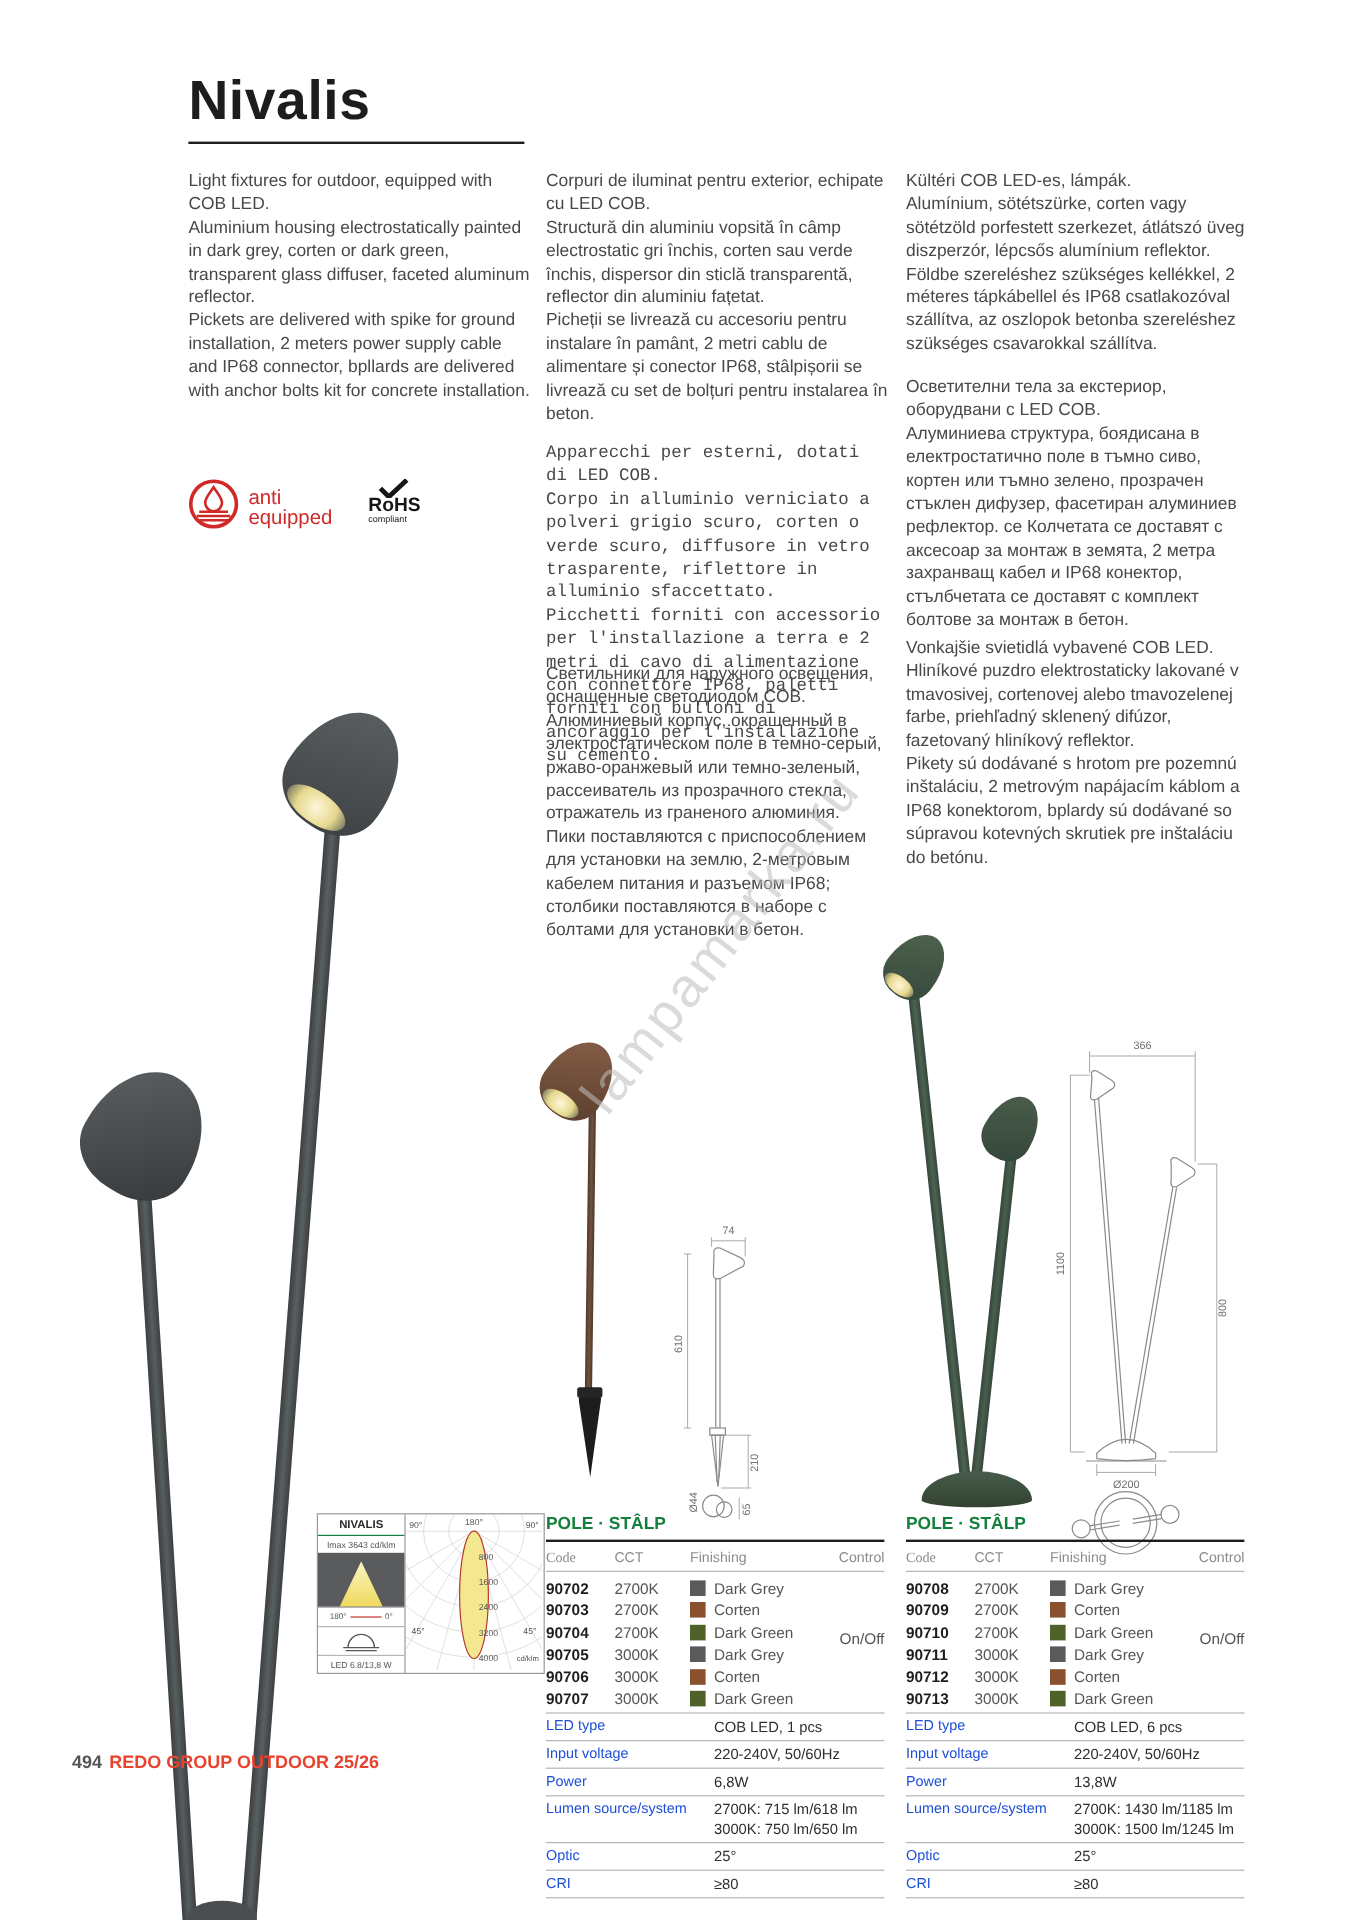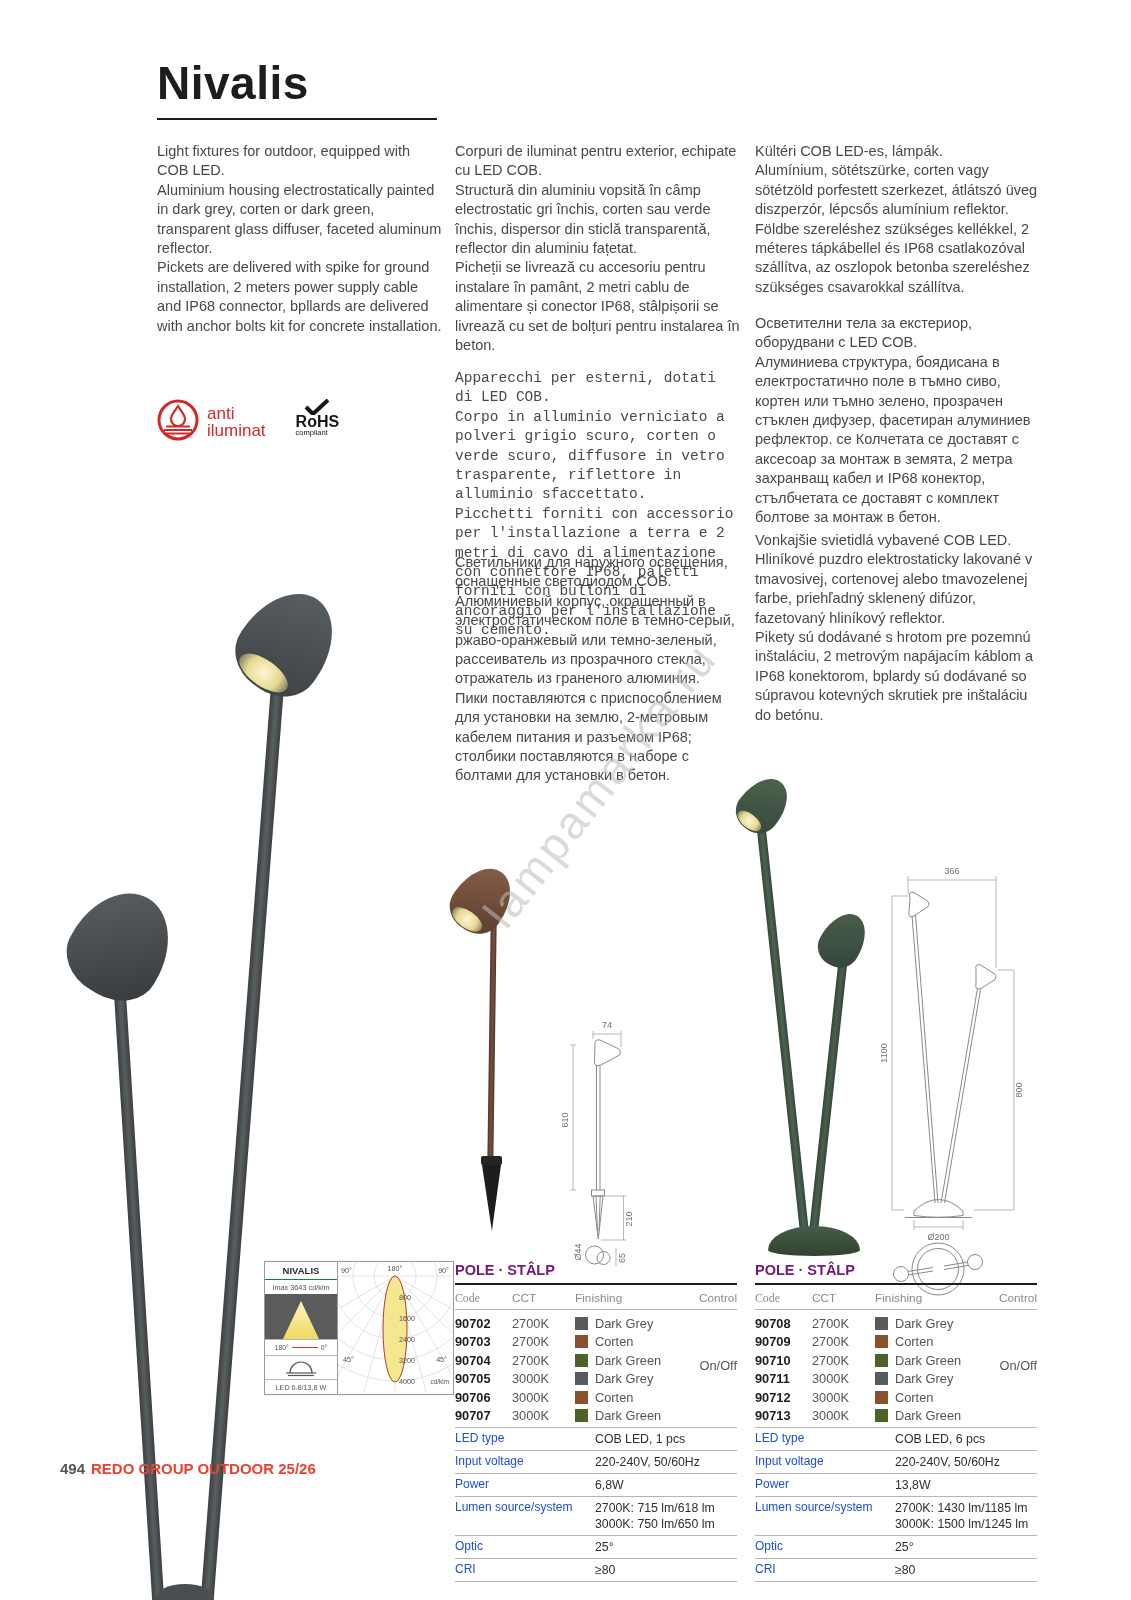--- a/index.html
+++ b/index.html
@@ -65,21 +65,21 @@
   .ph-cone{width:36px;height:38px;background:linear-gradient(#fbf6c2,#efd95e);clip-path:polygon(50% 0,100% 100%,0 100%);margin-bottom:0px;}
   .ph-legend{height:15px;border-top:1px solid #b5b5b7;display:flex;align-items:center;justify-content:center;gap:3px;font-size:6.8px;color:#555;}
   .ph-redline{width:26px;height:0;border-top:1.4px solid #c0392b;}
   .ph-dome{height:23px;border-top:1px solid #b5b5b7;display:flex;align-items:center;justify-content:center;}
   .ph-led{height:14px;border-top:1px solid #b5b5b7;display:flex;align-items:center;justify-content:center;font-size:7.2px;color:#555;}
   .ph-right{flex:1;}
   .polar text{font-family:"Liberation Sans",sans-serif;}
   
   .ptable{position:absolute;top:1262px;width:282px;z-index:8;background:transparent;}
   .t1{left:455px;} .t2{left:755px;}
-  .tbl-title{font-size:14.5px;font-weight:bold;color:#701a75;padding-bottom:5px;border-bottom:2px solid #1d1d1f;}
+  .tbl-title{font-size:14.5px;font-weight:bold;color:#15803d;padding-bottom:5px;border-bottom:2px solid #1d1d1f;}
   .tbl-head{display:flex;font-size:11.8px;color:#8b8b8d;padding:6px 0 3px;border-bottom:1px solid #b5b5b5;}
   .c-code{width:57px;font-family:Liberation Serif, serif;} .c-cct{width:63px;} .c-fin{flex:1;} .c-ctrl{width:50px;text-align:right;}
   .rows{position:relative;padding:4px 0 2px;}
   .prow{display:flex;align-items:center;height:18.5px;font-size:12.8px;}
   .code{width:57px;font-weight:bold;color:#1d1d1f;}
   .cct{width:63px;color:#545456;}
   .fin{display:flex;align-items:center;gap:7px;color:#545456;}
   .swatch{width:13px;height:13px;flex:none;}
   .swatch-grey{background:#595a5c;} .swatch-corten{background:#8a512e;} .swatch-green{background:#4e6128;}
   .control-val{position:absolute;right:0;top:48px;font-size:12.8px;color:#545456;}
@@ -129,21 +129,21 @@
             <g stroke="#cf2a27" stroke-width="2">
               <line x1="7" y1="31" x2="35" y2="31"></line>
               <line x1="9" y1="34.5" x2="33" y2="34.5"></line>
               <line x1="9" y1="27.5" x2="33" y2="27.5"></line>
             </g>
             <path d="M21 7 C25 13 28 16 28 20 a7 7 0 0 1 -14 0 C14 16 17 13 21 7 Z" fill="#fff" stroke="#cf2a27" stroke-width="2.2"></path>
           </svg>
       </div>
       <div class="anti-text">
         <div>anti</div>
-        <div>iluminat</div>
+        <div>equipped</div>
       </div>
       <div class="rohs">
         <svg width="26" height="16" viewBox="0 0 26 16" style="position:absolute;left:8px;top:-8px;">
             <path d="M2 8 L9 15 L24 1" fill="none" stroke="#161616" stroke-width="4"></path>
           </svg>
         <div class="rohs-main">RoHS</div>
         <div class="rohs-sub">compliant</div>
       </div>
     </div>
   </div>

